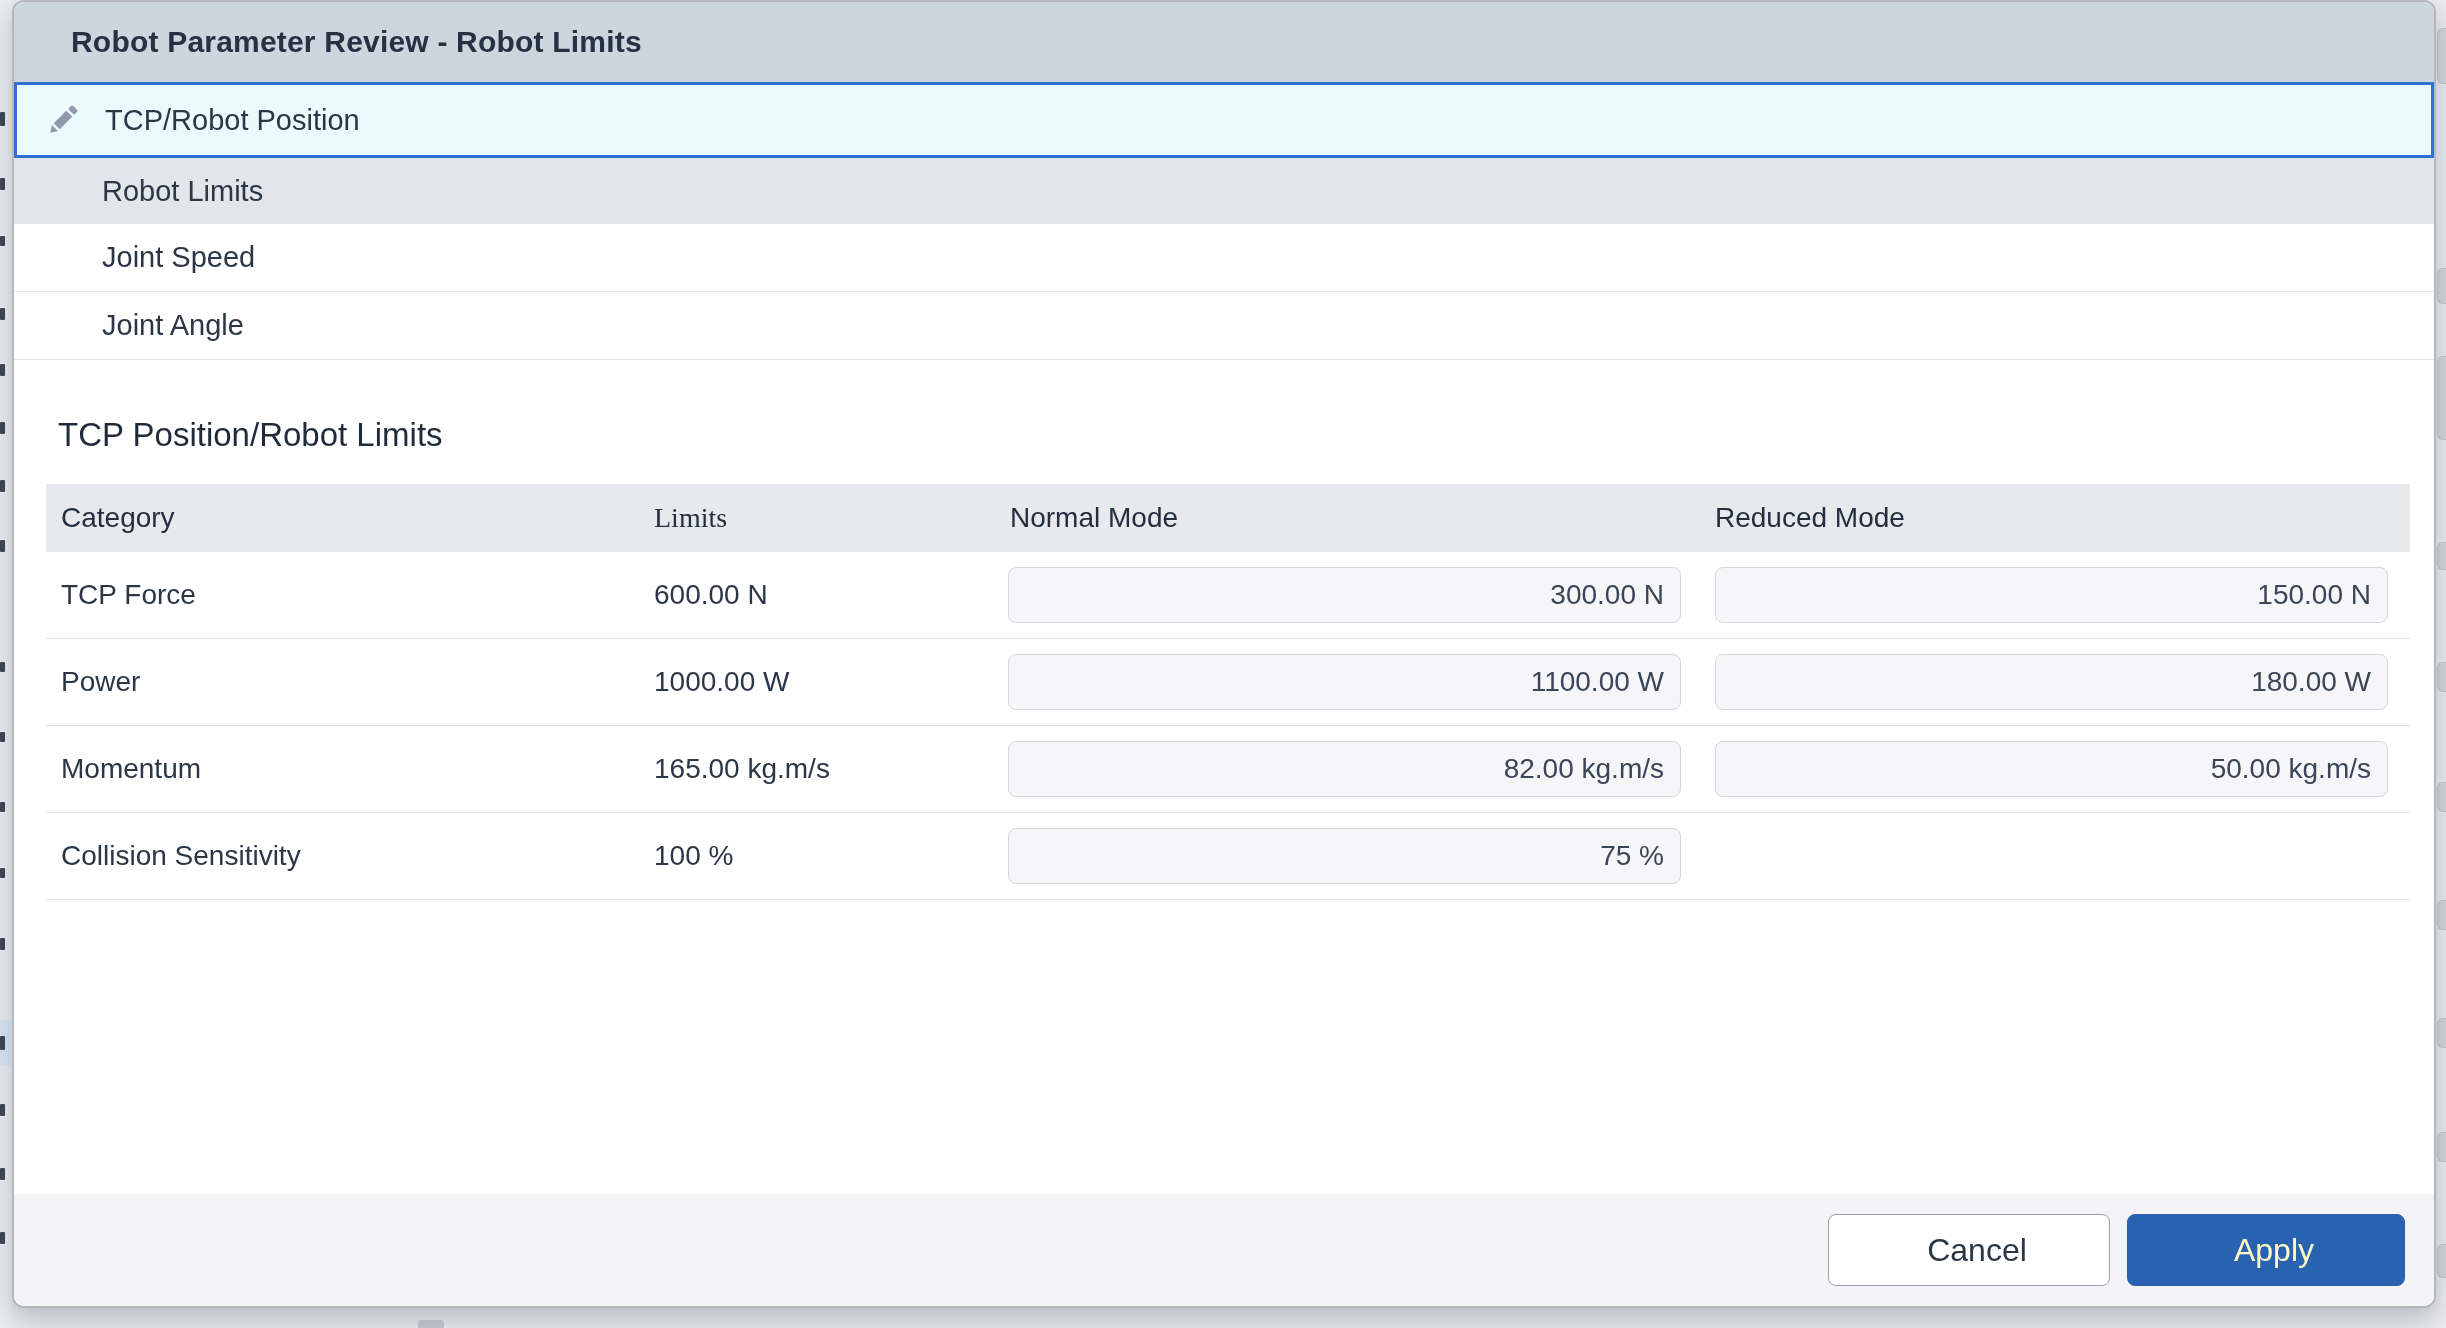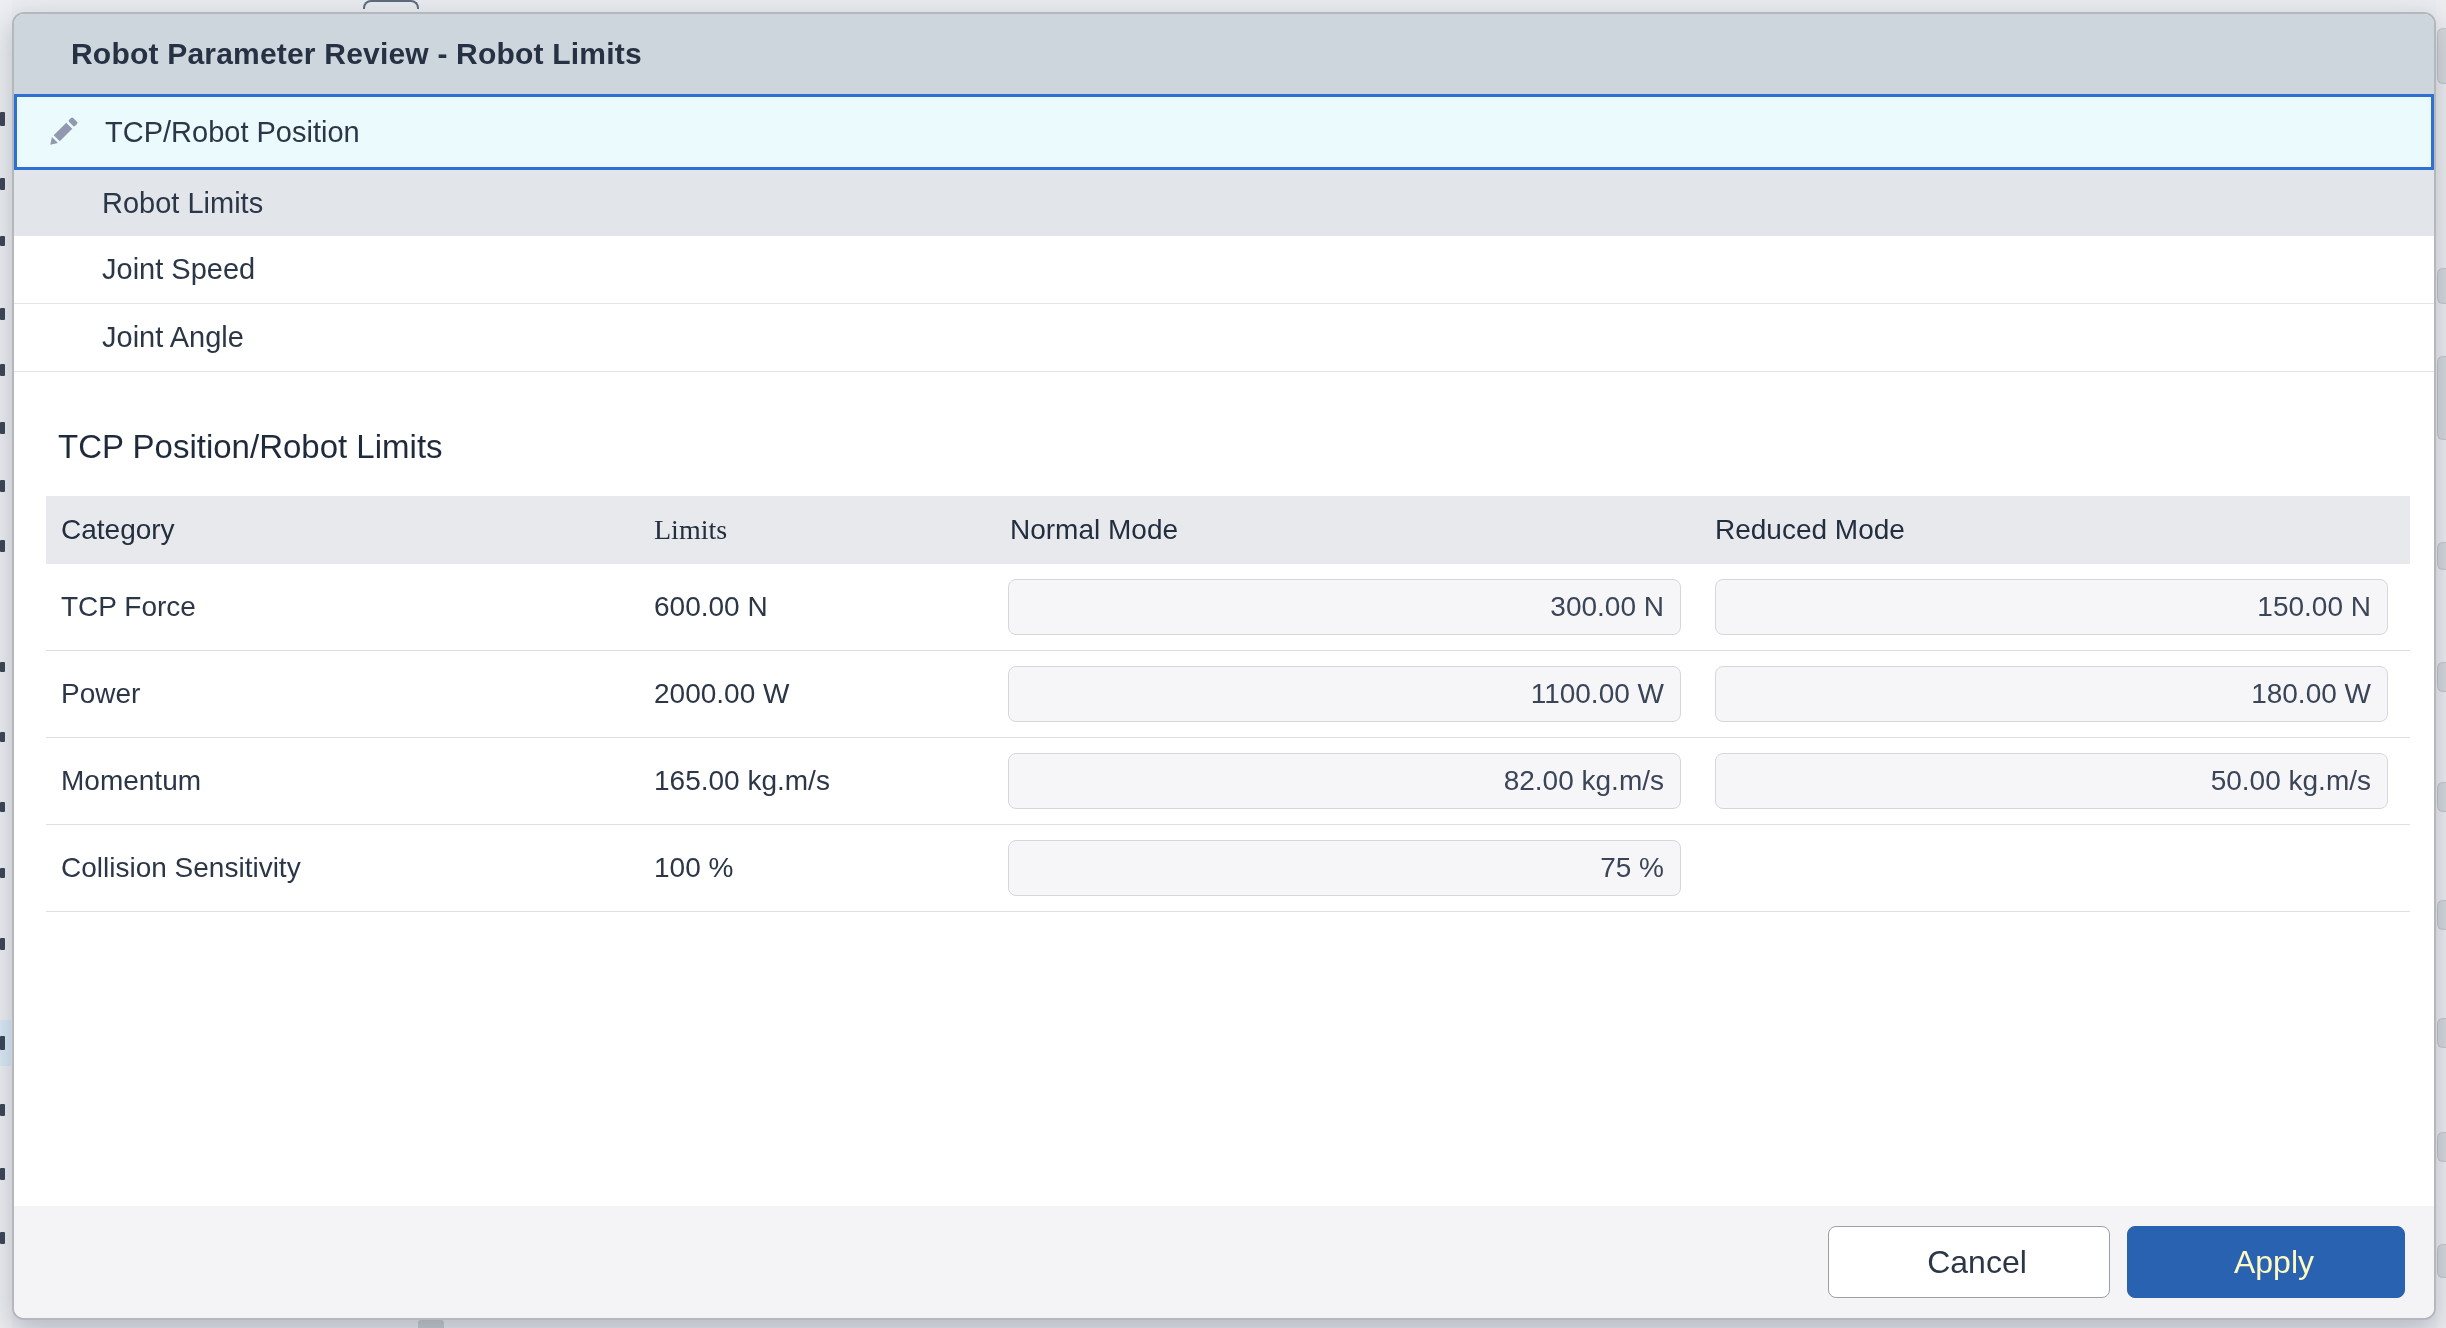--- a/index.html
+++ b/index.html
@@ -8,21 +8,21 @@
   
   .left-strip{position:absolute;left:0;top:0;width:12px;height:1328px;background:#eceef1;}
   .frag-dash{position:absolute;left:0;width:5px;background:#3c4656;border-radius:1px;}
   .frag-highlight{position:absolute;left:0;width:11px;background:#d9e9f4;}
   .top-tab{position:absolute;left:363px;top:0;width:56px;height:9px;background:#e7eaee;border:2px solid #5d6c7e;border-bottom:none;border-radius:8px 8px 0 0;box-sizing:border-box;}
   .right-strip{position:absolute;right:0;top:0;width:10px;height:1328px;background:#ededf0;}
   .frag-knob{position:absolute;right:0;width:9px;background:#d6d8dc;border:1px solid #c3c6cb;border-right:none;border-radius:6px 0 0 6px;box-sizing:border-box;}
   .bottom-knob{position:absolute;left:418px;top:1320px;width:26px;height:8px;background:#c7cbd1;border-radius:3px 3px 0 0;}
 
   
-  .dialog{position:absolute;left:12px;top:12px;width:2424px;height:1308px;background:#ffffff;
+  .dialog{position:absolute;left:12px;top:0;width:2424px;height:1308px;background:#ffffff;
           border:2px solid #b4b7bc;border-radius:12px;box-sizing:border-box;overflow:hidden;
           box-shadow:0 10px 28px rgba(40,50,70,.28);display:flex;flex-direction:column;}
   .titlebar{height:80px;flex:0 0 80px;background:#cdd5dd;display:flex;align-items:center;padding-left:57px;}
   .titlebar .title{font-size:30px;font-weight:700;color:#263244;letter-spacing:.2px;}
 
   
   .nav-row{position:relative;display:flex;align-items:center;padding-left:88px;font-size:29px;color:#2b3647;box-sizing:border-box;}
   .nav-header{height:66px;background:#e2e5ea;}
   .nav-selected{height:76px;background:#ebfbfd;border:3px solid #2e70d3;}
   .nav-plain{height:68px;background:#ffffff;border-bottom:1px solid #e2e5e9;}
@@ -132,21 +132,21 @@
 
       <div class="t-row">
         <span class="c1">TCP Force</span>
         <span class="c2">600.00 N</span>
         <span class="c3"><input class="val-input" value="300.00 N" style=""></span>
         <span class="c4"><input class="val-input" value="150.00 N" style=""></span>
       </div>
 
       <div class="t-row">
         <span class="c1">Power</span>
-        <span class="c2">2000.00 W</span>
+        <span class="c2">1000.00 W</span>
         <span class="c3"><input class="val-input" value="1100.00 W" style=""></span>
         <span class="c4"><input class="val-input" value="180.00 W" style=""></span>
       </div>
 
 
       <div class="t-row">
         <span class="c1">Momentum</span>
         <span class="c2">165.00 kg.m/s</span>
         <span class="c3"><input class="val-input" value="82.00 kg.m/s" style=""></span>
         <span class="c4"><input class="val-input" value="50.00 kg.m/s" style=""></span>

